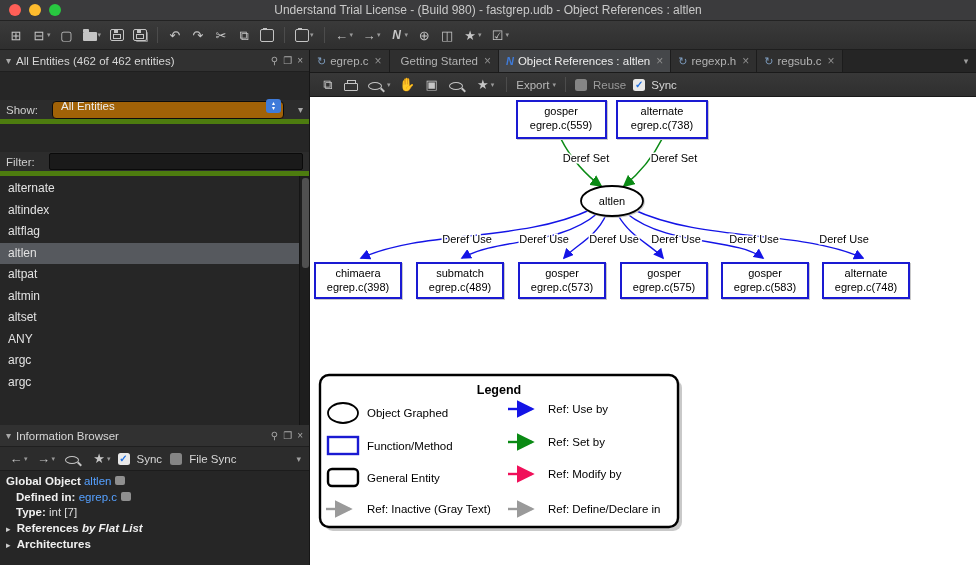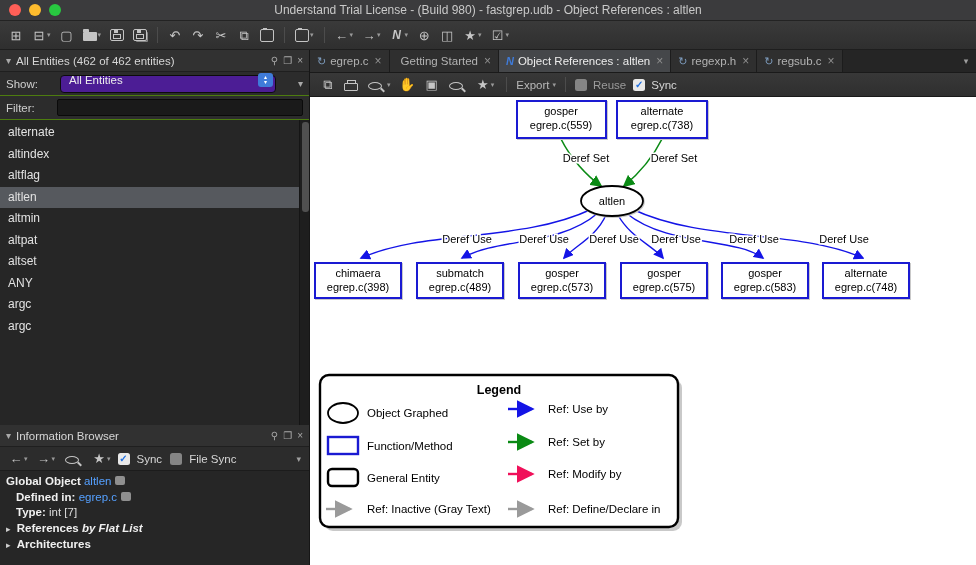--- a/index.html
+++ b/index.html
@@ -38,22 +38,22 @@
 
   
   .main-area { flex:1; display:flex; min-height:0; }
   .left-col { flex:0 0 310px; display:flex; flex-direction:column; border-right:1px solid #161616; background:#262626; min-width:0; }
   .right-col { flex:1; display:flex; flex-direction:column; min-width:0; }
 
   .panel-header { flex:0 0 22px; background:#313131; border-bottom:1px solid #1f1f1f; display:flex; align-items:center; padding:0 6px; gap:5px; font-size:11.5px; color:#d6d6d6; }
   .ph-title { flex:1; white-space:nowrap; overflow:hidden; }
   .ph-icon { color:#a8a8a8; font-size:10px; }
 
-  .show-row, .filter-row { flex:0 0 24px; background:#2c2c2c; display:flex; align-items:center; padding:0 6px; gap:22px; font-size:11.5px; border-bottom:1px solid #4d7c0f; color:#cfcfcf; }
-  .show-dropdown { flex:1; height:18px; background:#4c1d95; border:1px solid #0c0c0c; border-radius:4px; display:flex; align-items:center; padding:0 2px 8px 8px; color:#ececec; position:relative; }
+  .show-row, .filter-row { flex:0 0 24px; background:#2c2c2c; display:flex; align-items:center; padding:0 6px; gap:14px; font-size:11.5px; border-bottom:5px solid #4d7c0f; color:#cfcfcf;margin-top:28px; }
+  .show-dropdown { flex:1; height:18px; background:#a16207; border:1px solid #0c0c0c; border-radius:4px; display:flex; align-items:center; padding:0 2px 8px 8px; color:#ececec; position:relative; }
   .show-dropdown .stepper { position:static; margin-left:auto; height:14px; }
   .filter-input { flex:1; height:17px; background:#1a1a1a; border:1px solid #0a0a0a; border-radius:2px; color:#ddd; font-size:11.5px; padding:0 4px; outline:none; font-family:"Liberation Sans",sans-serif; }
 
   .entity-list { flex:1; position:relative; background:#262626; overflow:hidden; }
   .entity-items { padding:2px 10px 0 0; }
   .entity-item { height:21.5px; line-height:21.5px; padding-left:8px; font-size:12px; color:#e2e2e2; white-space:nowrap; }
   .entity-item.selected { background:#56595e; }
   .list-scrollbar { position:absolute; right:0; top:0; bottom:0; width:10px; background:#1e1e1e; border-left:1px solid #151515; }
   .list-thumb { position:absolute; top:2px; left:1.5px; width:7px; height:90px; background:#505050; border-radius:3px; }
 
@@ -284,25 +284,25 @@
 
             <div class="entity-item">
               <span>altflag</span>
             </div>
 
             <div class="entity-item selected">
               <span>altlen</span>
             </div>
 
             <div class="entity-item">
+              <span>altpat</span>
+            </div>
+
+            <div class="entity-item">
               <span>altmin</span>
-            </div>
-
-            <div class="entity-item">
-              <span>altpat</span>
             </div>
 
             <div class="entity-item">
               <span>altset</span>
             </div>
 
 
             <div class="entity-item">
               <span>ANY</span>
             </div>

